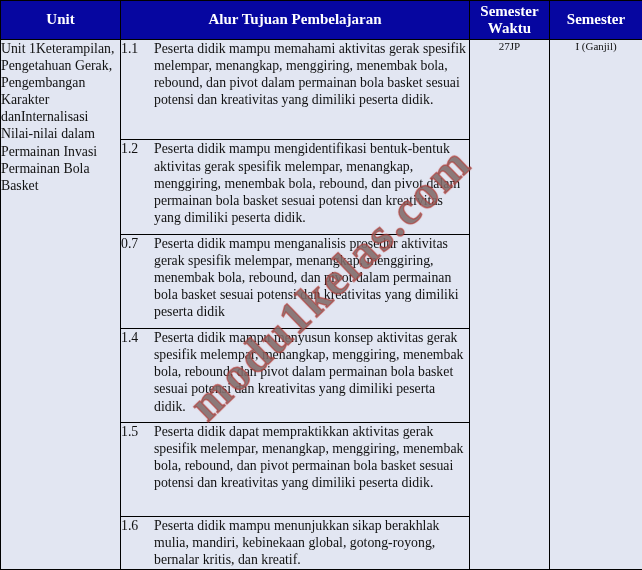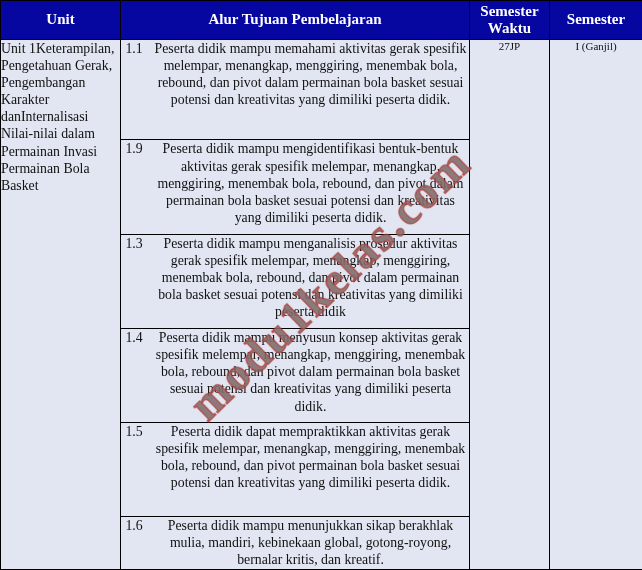--- a/index.html
+++ b/index.html
@@ -43,21 +43,21 @@
     line-height:1.24;
   }
   td.unit-cell{
     padding:3px 4px 3px 7px;
   }
   td.center-cell{
     text-align:center;
     padding-top:5px;
     font-size:11px;
   }
-  td.atp-cell{padding:5px 6px 4px 8px;text-align:center;}
+  td.atp-cell{padding:5px 6px 4px 8px;}
   .atp-row-flex{display:flex;align-items:flex-start;}
   .atp-num{width:26px;flex:0 0 26px;}
   .atp-text{flex:1;padding-left:7px;padding-right:2px;}
   tr.r1{height:99px;}
   tr.r2{height:93px;}
   tr.r3{height:93px;}
   tr.r4{height:92px;}
   tr.r5{height:93px;}
   tr.r6{height:50px;}
   .watermark{
@@ -103,29 +103,29 @@
             <span class="atp-num">1.1</span>
             <span class="atp-text">Peserta didik mampu memahami aktivitas gerak spesifik melempar, menangkap, menggiring, menembak bola, rebound, dan pivot dalam permainan bola basket sesuai potensi dan kreativitas yang dimiliki peserta didik.</span>
           </div>
         </td>
         <td class="center-cell" rowspan="6">27JP</td>
         <td class="center-cell" rowspan="6">I (Ganjil)</td>
       </tr>
       <tr class="r2">
         <td class="atp-cell">
           <div class="atp-row-flex">
-            <span class="atp-num">1.9</span>
+            <span class="atp-num">1.2</span>
             <span class="atp-text">Peserta didik mampu mengidentifikasi bentuk-bentuk aktivitas gerak spesifik melempar, menangkap, menggiring, menembak bola, rebound, dan pivot dalam permainan bola basket sesuai potensi dan kreativitas yang dimiliki peserta didik.</span>
           </div>
         </td>
       </tr>
       <tr class="r3">
         <td class="atp-cell">
           <div class="atp-row-flex">
-            <span class="atp-num">1.3</span>
+            <span class="atp-num">0.7</span>
             <span class="atp-text">Peserta didik mampu menganalisis prosedur aktivitas gerak spesifik melempar, menangkap, menggiring, menembak bola, rebound, dan pivot dalam permainan bola basket sesuai potensi dan kreativitas yang dimiliki peserta didik</span>
           </div>
         </td>
       </tr>
       <tr class="r4">
         <td class="atp-cell">
           <div class="atp-row-flex">
             <span class="atp-num">1.4</span>
             <span class="atp-text">Peserta didik mampu menyusun konsep aktivitas gerak spesifik melempar, menangkap, menggiring, menembak bola, rebound, dan pivot dalam permainan bola basket sesuai potensi dan kreativitas yang dimiliki peserta didik.</span>
           </div>

